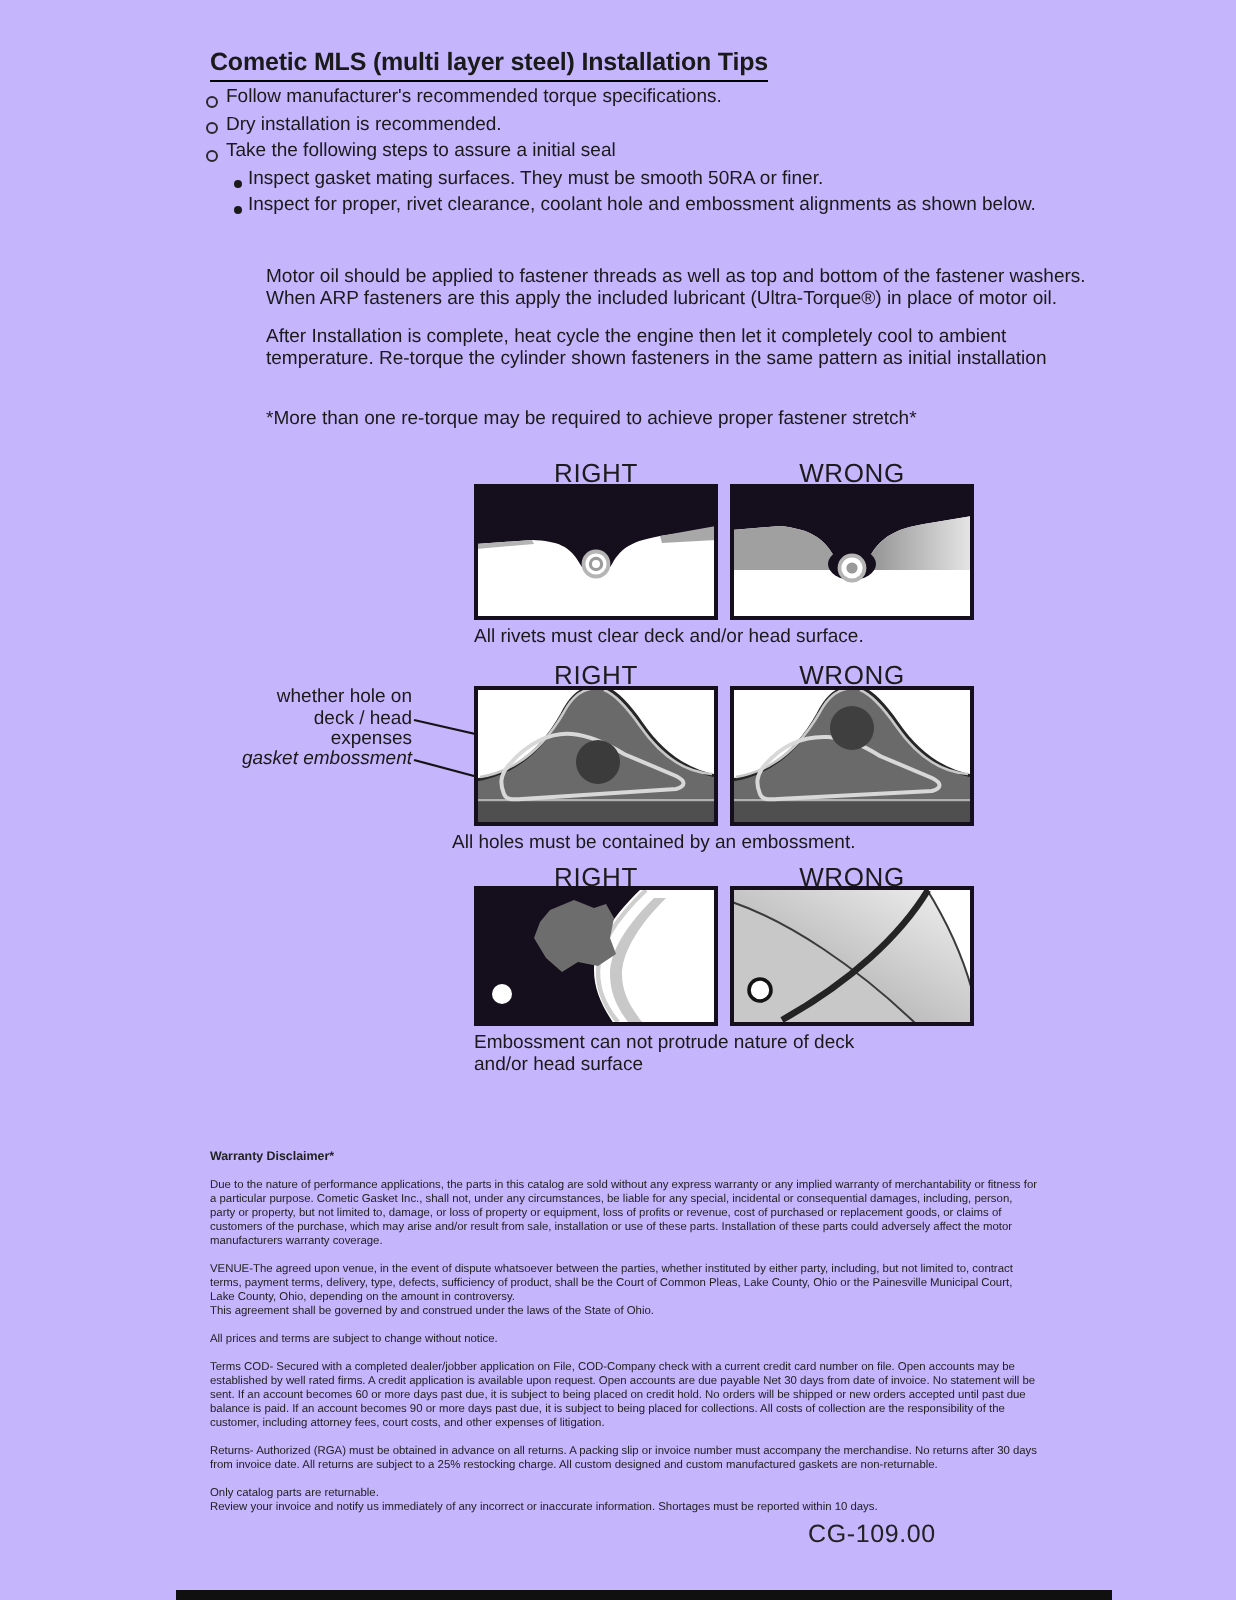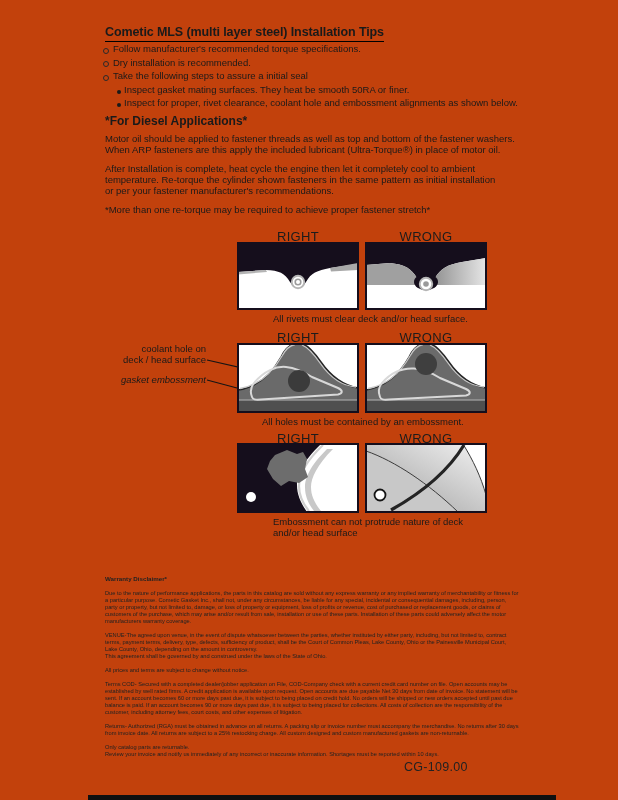--- a/index.html
+++ b/index.html
@@ -1,28 +1,28 @@
 <!DOCTYPE html>
 <html><head>
 <meta charset="utf-8">
 <style>
   html,body{margin:0;padding:0;background:#ffffff;}
-  .page{position:relative;width:618px;height:800px;background:#c2410c;overflow:hidden;
+  .page{position:relative;width:618px;height:800px;background:#c4b5fd;overflow:hidden;
         font-family:"Liberation Sans",sans-serif;color:#1a1a1a;}
   .abs{position:absolute;}
   .title{font-size:12.5px;font-weight:bold;letter-spacing:-0.1px;
          border-bottom:1.6px solid #000;padding-bottom:2px;display:inline-block;}
   .bullet-row{display:flex;align-items:center;font-size:9.5px;line-height:13.5px;white-space:nowrap;}
   .marker-open{width:4px;height:4px;border:1px solid #2a2a2a;border-radius:50%;margin:4px 4px 0 0;flex:none;}
   .marker-filled{width:4px;height:4px;background:#1a1a1a;border-radius:50%;margin:4.5px 3px 0 0;flex:none;}
   .sub{margin-left:14px;}
   .diesel-heading{font-size:12px;font-weight:bold;}
-  .body-line{font-size:9.5px;line-height:11px;white-space:nowrap;}
+  .body-line{font-size:9.5px;line-height:11px;white-space:nowrap;margin-left:28px;}
   .rw-label{font-size:13px;letter-spacing:0.3px;text-align:center;width:122px;color:#1c1c1c;}
-  .caption{font-size:9.5px;line-height:11px;margin-left:36px;}
+  .caption{font-size:9.5px;line-height:11px;}
   .ann{font-size:9.5px;line-height:10.5px;text-align:right;width:92px;}
   .legal{width:414px;font-size:5.7px;line-height:7px;color:#222;}
   .legal-heading{font-weight:bold;font-size:6.2px;margin:0 0 8px 0;}
   .lp{margin:0 0 7px 0;}
   .lp.tight{margin-bottom:0;}
   .page-num{font-size:12.5px;letter-spacing:0.3px;color:#222;}
   .bottom-bar{background:#101010;}
   svg{display:block;}
 </style>
 </head>
@@ -42,39 +42,37 @@
     <div class="bullet-row">
       <span class="marker-open"></span>
       <span>Dry installation is recommended.</span>
     </div>
     <div class="bullet-row">
       <span class="marker-open"></span>
       <span>Take the following steps to assure a initial seal</span>
     </div>
     <div class="bullet-row sub">
       <span class="marker-filled"></span>
-      <span>Inspect gasket mating surfaces.  They heat be smooth 50RA or finer.</span>
+      <span>Inspect gasket mating surfaces.  They must be smooth 50RA or finer.</span>
     </div>
     <div class="bullet-row sub">
       <span class="marker-filled"></span>
       <span>Inspect for proper, rivet clearance, coolant hole and embossment alignments as shown below.</span>
     </div>
   </div>
 
-  <div class="abs diesel-heading" style="left:105px;top:114px;">*For Diesel Applications*</div>
 
   <div class="abs" style="left:105px;top:133px;">
     <div class="body-line">Motor oil should be applied to fastener threads as well as top and bottom of the fastener washers.</div>
     <div class="body-line">When ARP fasteners are this apply the included lubricant (Ultra-Torque®) in place of motor oil.</div>
   </div>
 
   <div class="abs" style="left:105px;top:163px;">
     <div class="body-line">After Installation is complete, heat cycle the engine then let it completely cool to ambient</div>
     <div class="body-line">temperature. Re-torque the cylinder shown fasteners in the same pattern as initial installation</div>
-    <div class="body-line">or per your fastener manufacturer's recommendations.</div>
   </div>
 
   <div class="abs body-line" style="left:105px;top:204px;">*More than one re-torque may be required to achieve proper fastener stretch*</div>
 
   <div class="abs rw-label" style="left:237px;top:229px;">RIGHT</div>
   <div class="abs rw-label" style="left:365px;top:229px;">WRONG</div>
 
   <div class="abs" style="left:237px;top:242px;">
     <svg width="122" height="68" viewBox="0 0 122 68">
       <rect x="1" y="1" width="120" height="66" fill="#ffffff" stroke="#150e1c" stroke-width="2"></rect>
@@ -111,22 +109,22 @@
       <rect x="1" y="1" width="120" height="66" fill="none" stroke="#150e1c" stroke-width="2"></rect>
     </svg>
   </div>
 
   <div class="abs caption" style="left:237px;top:313px;">All rivets must clear deck and/or head surface.</div>
 
   <div class="abs rw-label" style="left:237px;top:330px;">RIGHT</div>
   <div class="abs rw-label" style="left:365px;top:330px;">WRONG</div>
 
   <div class="abs ann" style="left:114px;top:344px;">
-    <div>coolant hole on</div>
-    <div>deck / head surface</div>
+    <div>whether hole on</div>
+    <div>deck / head expenses</div>
   </div>
   <div class="abs ann" style="left:114px;top:375px;font-style:italic;">gasket embossment</div>
 
   <div class="abs" style="left:204px;top:349px;">
     <svg width="100" height="46" viewBox="0 0 100 46">
       <line x1="3" y1="11" x2="95" y2="32" stroke="#141414" stroke-width="1.1"></line>
       <line x1="3" y1="31" x2="48" y2="43" stroke="#141414" stroke-width="1.1"></line>
     </svg>
   </div>
 

